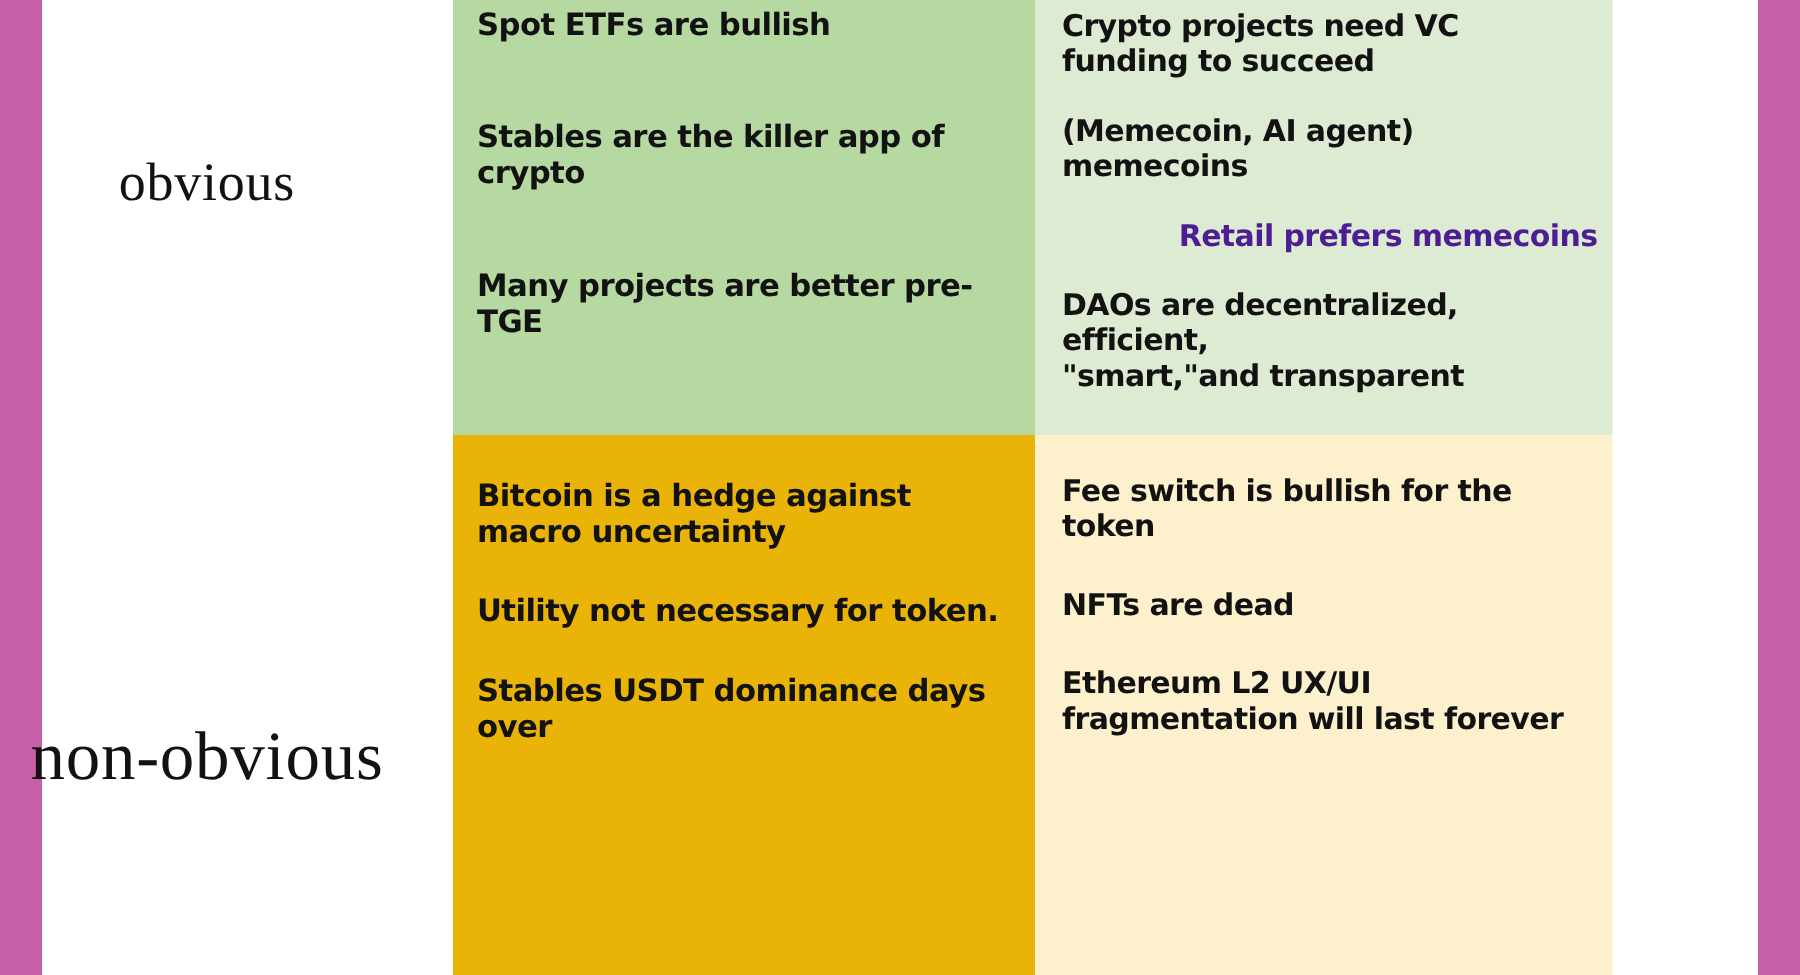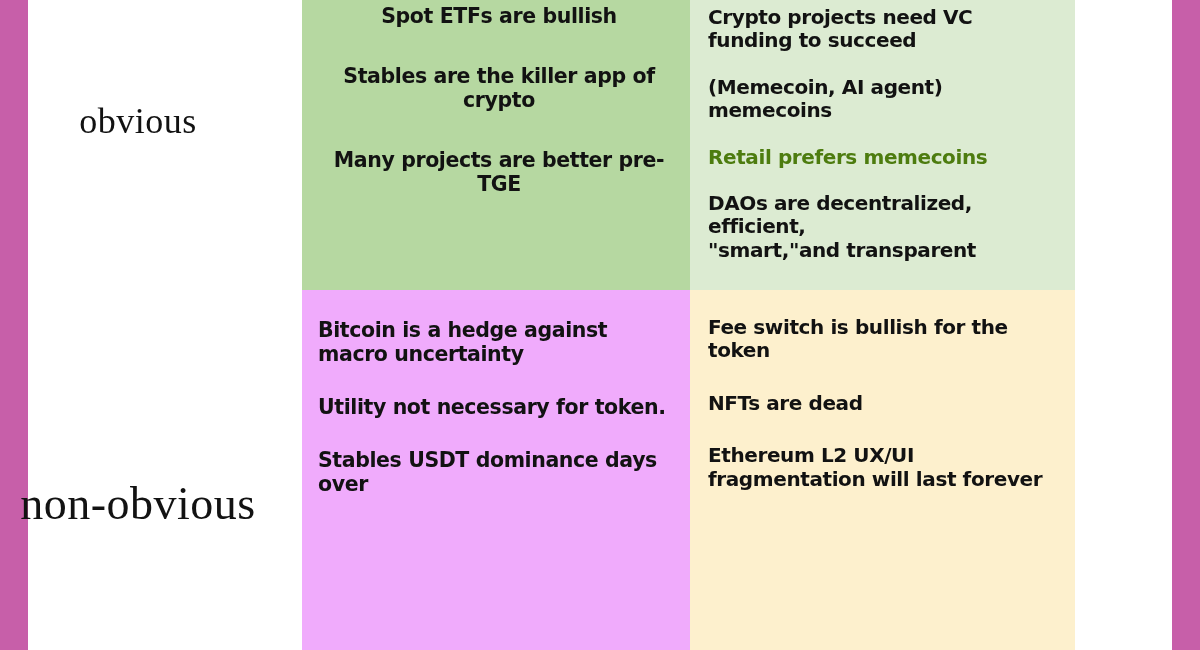--- a/index.html
+++ b/index.html
@@ -87,21 +87,21 @@
   .item {
     font-family: "DejaVu Sans", "Liberation Sans", sans-serif;
     font-weight: bold;
     color: #121212;
     line-height: 1.17;
     white-space: pre-line;
     letter-spacing: -0.4px;
   }
 
   
-  .q-tl .cell-items { gap: 36px; padding-top: 2px; text-align: center; }
+  .q-tl .cell-items { gap: 51px; padding-top: 2px; }
   .q-tl .item { font-size: 20.5px; }
 
   
   .q-tr .cell-items { gap: 23px; padding-top: 4px; }
   .q-tr .item { font-size: 20px; }
 
   
   .q-bl .cell-items { gap: 29px; padding-top: 14px; }
   .q-bl .item { font-size: 20.5px; }
 
@@ -128,27 +128,27 @@
         <div class="item" style="color: rgb(18, 18, 18);">Stables are the killer app of crypto</div>
         <div class="item" style="color: rgb(18, 18, 18);">Many projects are better pre-TGE</div>
       </div>
     </div>
 
     <div class="cell q-tr" style="background: rgb(220, 235, 210);">
       <div class="cell-items">
         <div class="item" style="color: rgb(18, 18, 18);">Crypto projects need VC
 funding to succeed</div>
         <div class="item" style="color: rgb(18, 18, 18);">(Memecoin, AI agent) memecoins</div>
-        <div class="item" style="color: #4d7c0f;">Retail prefers memecoins</div>
+        <div class="item" style="color: #4c1d95; text-align: right;">Retail prefers memecoins</div>
         <div class="item" style="color: rgb(18, 18, 18);">DAOs  are decentralized, efficient,
 "smart,"and transparent</div>
       </div>
     </div>
 
-    <div class="cell q-bl" style="background: #f0abfc; align-items: flex-end;">
+    <div class="cell q-bl" style="background: #eab308; align-items: flex-end;">
       <div class="cell-items">
         <div class="item" style="color: rgb(18, 18, 18);">Bitcoin is a hedge against
 macro uncertainty</div>
         <div class="item" style="color: rgb(18, 18, 18);">Utility not necessary for token.</div>
         <div class="item" style="color: rgb(18, 18, 18);">Stables USDT dominance days over</div>
       </div>
     </div>
 
     <div class="cell q-br" style="background: rgb(253, 240, 205);">
       <div class="cell-items">

